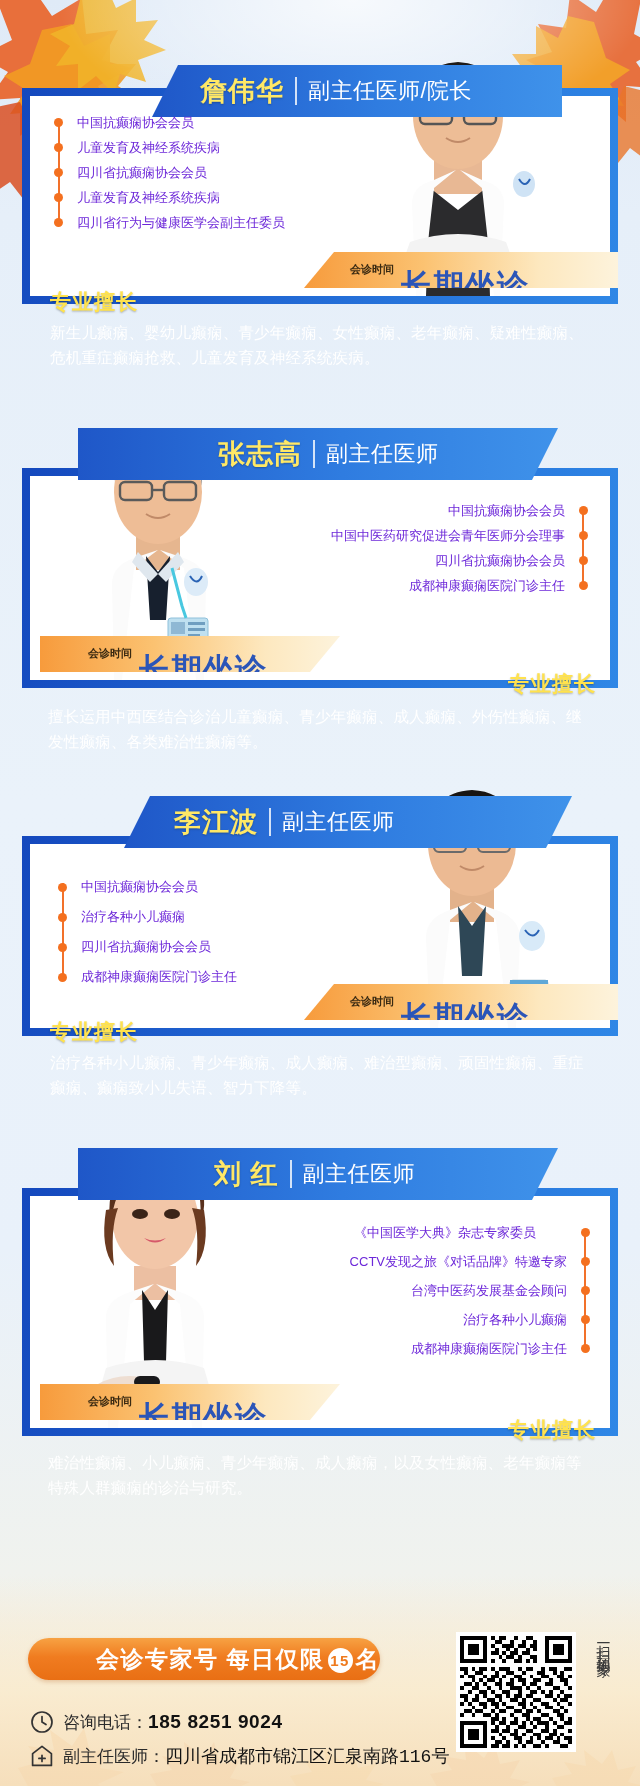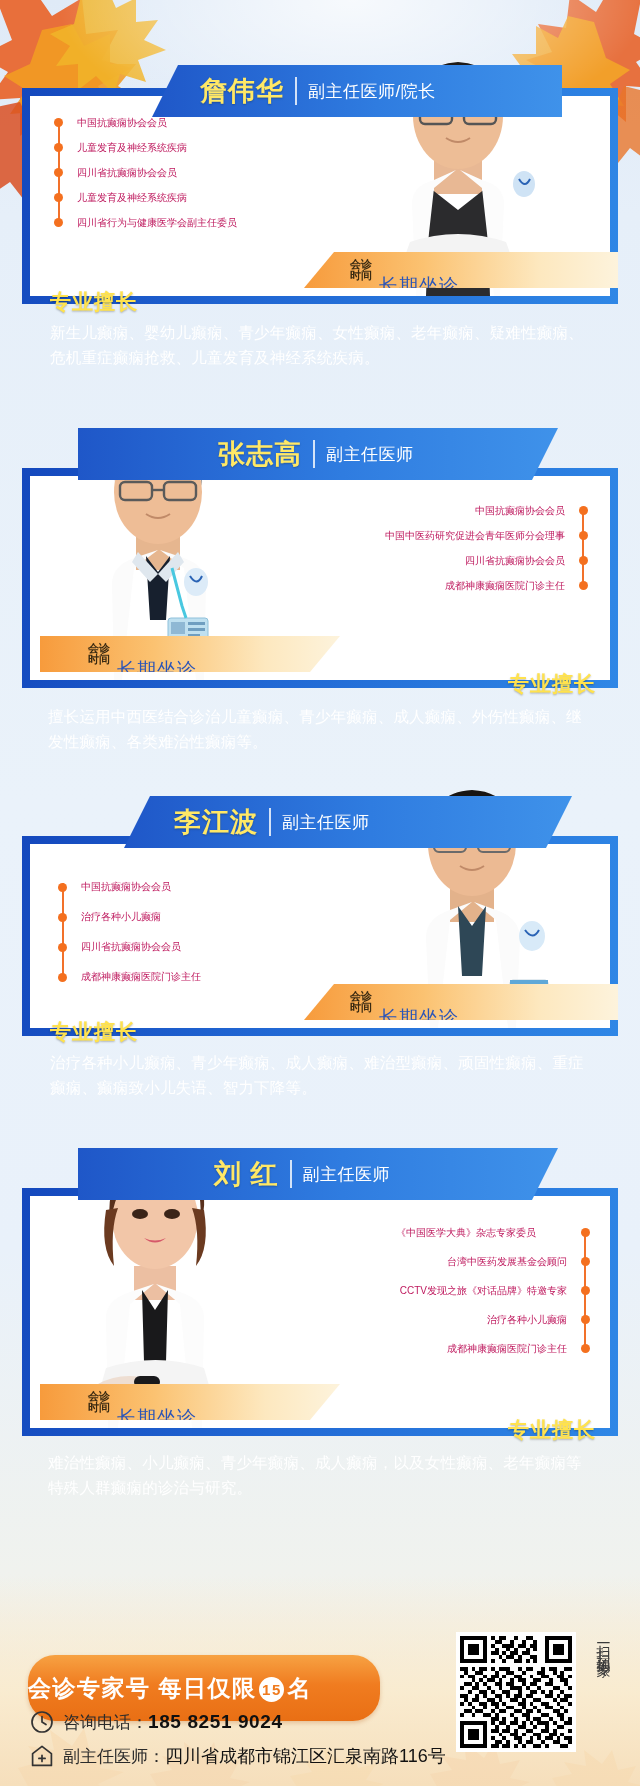--- a/index.html
+++ b/index.html
@@ -34,90 +34,90 @@
   }
   .namebar.left-skew{ clip-path:polygon(26px 0,100% 0,100% 100%,0 100%); }
   .namebar.right-skew{ clip-path:polygon(0 0,100% 0,calc(100% - 26px) 100%,0 100%); }
   .namebar.both{ clip-path:polygon(26px 0,100% 0,calc(100% - 26px) 100%,0 100%); }
 
   .docname{
     color:#ffe866; font-size:27px; font-weight:bold; letter-spacing:1px;
     text-shadow:0 1px 2px rgba(0,0,0,.25);
   }
   .vsep{ width:2px; height:28px; background:rgba(255,255,255,.8); margin:0 11px; }
-  .doctitle{ color:#ffffff; font-size:17px; letter-spacing:.5px; }
+  .doctitle{ color:#ffffff; font-size:22px; letter-spacing:.5px; }
 
   
   .frame{
     position:absolute; background:linear-gradient(100deg,#1448bd 0%,#2168d4 45%,#2f87e6 100%);
     z-index:2;
   }
   .panel{
     position:absolute; background:#ffffff; z-index:3;
   }
 
   
   .creds{ position:absolute; z-index:6; }
   .cred{ display:flex; align-items:center; height:25px; position:relative; }
-  .cred .txt{ font-size:10px; color:#be185d; white-space:nowrap; }
+  .cred .txt{ font-size:13px; color:#6d28d9; white-space:nowrap; }
   .creds.left .cred .txt{ margin-left:14px; }
   .creds.right{ text-align:right; }
   .creds.right .cred{ justify-content:flex-end; }
   .creds.right .cred .txt{ margin-right:14px; }
   .rail{ position:absolute; width:2px; background:#f2712a; top:11px; bottom:12px; }
   .dot{
     width:9px; height:9px; border-radius:50%; background:#f4701f; flex:0 0 9px; z-index:2;
   }
 
   
   .ribbon{
     position:absolute; height:36px; z-index:8; display:flex; align-items:center;
     background:linear-gradient(90deg,#f79b3c 0%,#fbc271 38%,#fde8bf 75%,#fdf3dc 100%);
   }
   .ribbon.cut-left{ clip-path:polygon(30px 0,100% 0,100% 100%,0 100%); }
   .ribbon.cut-right{ clip-path:polygon(0 0,100% 0,calc(100% - 30px) 100%,0 100%); }
   .ribbon .rb-small{
-    display:flex; flex-direction:column; line-height:1.02; font-size:11px; color:#3a2a12;
+    display:flex; line-height:1.02; font-size:11px; color:#3a2a12;
     font-weight:bold; margin-right:7px;
   }
-  .ribbon .rb-big{ font-size:19px; color:#2b55b8; font-weight:normal; letter-spacing:1px;margin-top:32px; }
+  .ribbon .rb-big{ font-size:31px; color:#2b55b8; font-weight:bold; letter-spacing:1px;margin-top:32px; }
 
   
   .spec-h{
     position:absolute; z-index:7; color:#ffe24d; font-size:21px; font-weight:bold;
     letter-spacing:1px; text-shadow:0 1px 2px rgba(0,0,0,.28);
   }
   .spec-p{
     position:absolute; z-index:7; color:#ffffff; font-size:15.5px; line-height:1.62;
     letter-spacing:.2px;
   }
 
   
   .photo{ position:absolute; z-index:4; overflow:hidden; }
   .photo svg{ display:block; }
 
   
   .footer{ position:absolute; left:0; bottom:0; width:640px; height:170px; z-index:10; }
   .pill{
-    position:absolute; left:28px; top:39px; width:352px; height:66px; border-radius:27px;
+    position:absolute; left:28px; top:22px; width:352px; height:42px; border-radius:27px;
     background:linear-gradient(180deg,#f7a243 0%,#f07c20 45%,#e96f14 100%);
-    display:flex; align-items:center; justify-content:flex-start;
+    display:flex; align-items:center; justify-content:flex-end;
     box-shadow:0 2px 4px rgba(180,90,20,.28);
   }
   .pill .t1{ color:#fff; font-size:23px; font-weight:bold; letter-spacing:1.5px; }
   .num-badge{
     display:inline-flex; align-items:center; justify-content:center;
     width:25px; height:25px; border-radius:50%; background:#fff; color:#ef7a1d;
     font-size:15px; font-weight:bold; margin:0 3px; vertical-align:middle;
   }
   .contact-row{ position:absolute; display:flex; align-items:center; }
   .c-ico{ width:24px; height:24px; flex:0 0 24px; margin-right:9px; }
   .c-lbl{ font-size:17px; color:#2b2b2b; }
   .c-val{ font-size:19px; color:#111; font-weight:bold; letter-spacing:.6px; }
-  .c-val2{ font-size:18px; color:#111; }
+  .c-val2{ font-size:18px; color:#111;font-family:Liberation Mono, monospace; }
   .qr{ position:absolute; right:64px; top:16px; width:120px; height:120px; background:#fff; padding:4px; }
   .qr canvas,.qr svg{ display:block; }
   .scan-txt{
     position:absolute; right:26px; top:18px; width:24px;
     font-size:14px; color:#3a3a3a; line-height:1.45; text-align:center;
     writing-mode:vertical-rl; letter-spacing:2px;
   }
 </style>
 </head>
 <body>
@@ -413,25 +413,25 @@
     </svg>
   </div>
 
   <div class="creds right" style="left:216px;top:70px;width:352px;">
     <div class="rail" style="right:4px;"></div>
     <div class="cred" style="height:29px;gap:31px;">
         <span class="txt">《中国医学大典》杂志专家委员</span>
         <span class="dot"></span>
       </div>
     <div class="cred" style="height:29px;">
+        <span class="txt">CCTV发现之旅《对话品牌》特邀专家</span>
+        <span class="dot"></span>
+      </div>
+    <div class="cred" style="height:29px;">
         <span class="txt">台湾中医药发展基金会顾问</span>
-        <span class="dot"></span>
-      </div>
-    <div class="cred" style="height:29px;">
-        <span class="txt">CCTV发现之旅《对话品牌》特邀专家</span>
         <span class="dot"></span>
       </div>
     <div class="cred" style="height:29px;">
         <span class="txt">治疗各种小儿癫痫</span>
         <span class="dot"></span>
       </div>
     <div class="cred" style="height:29px;">
         <span class="txt">成都神康癫痫医院门诊主任</span>
         <span class="dot"></span>
       </div>

